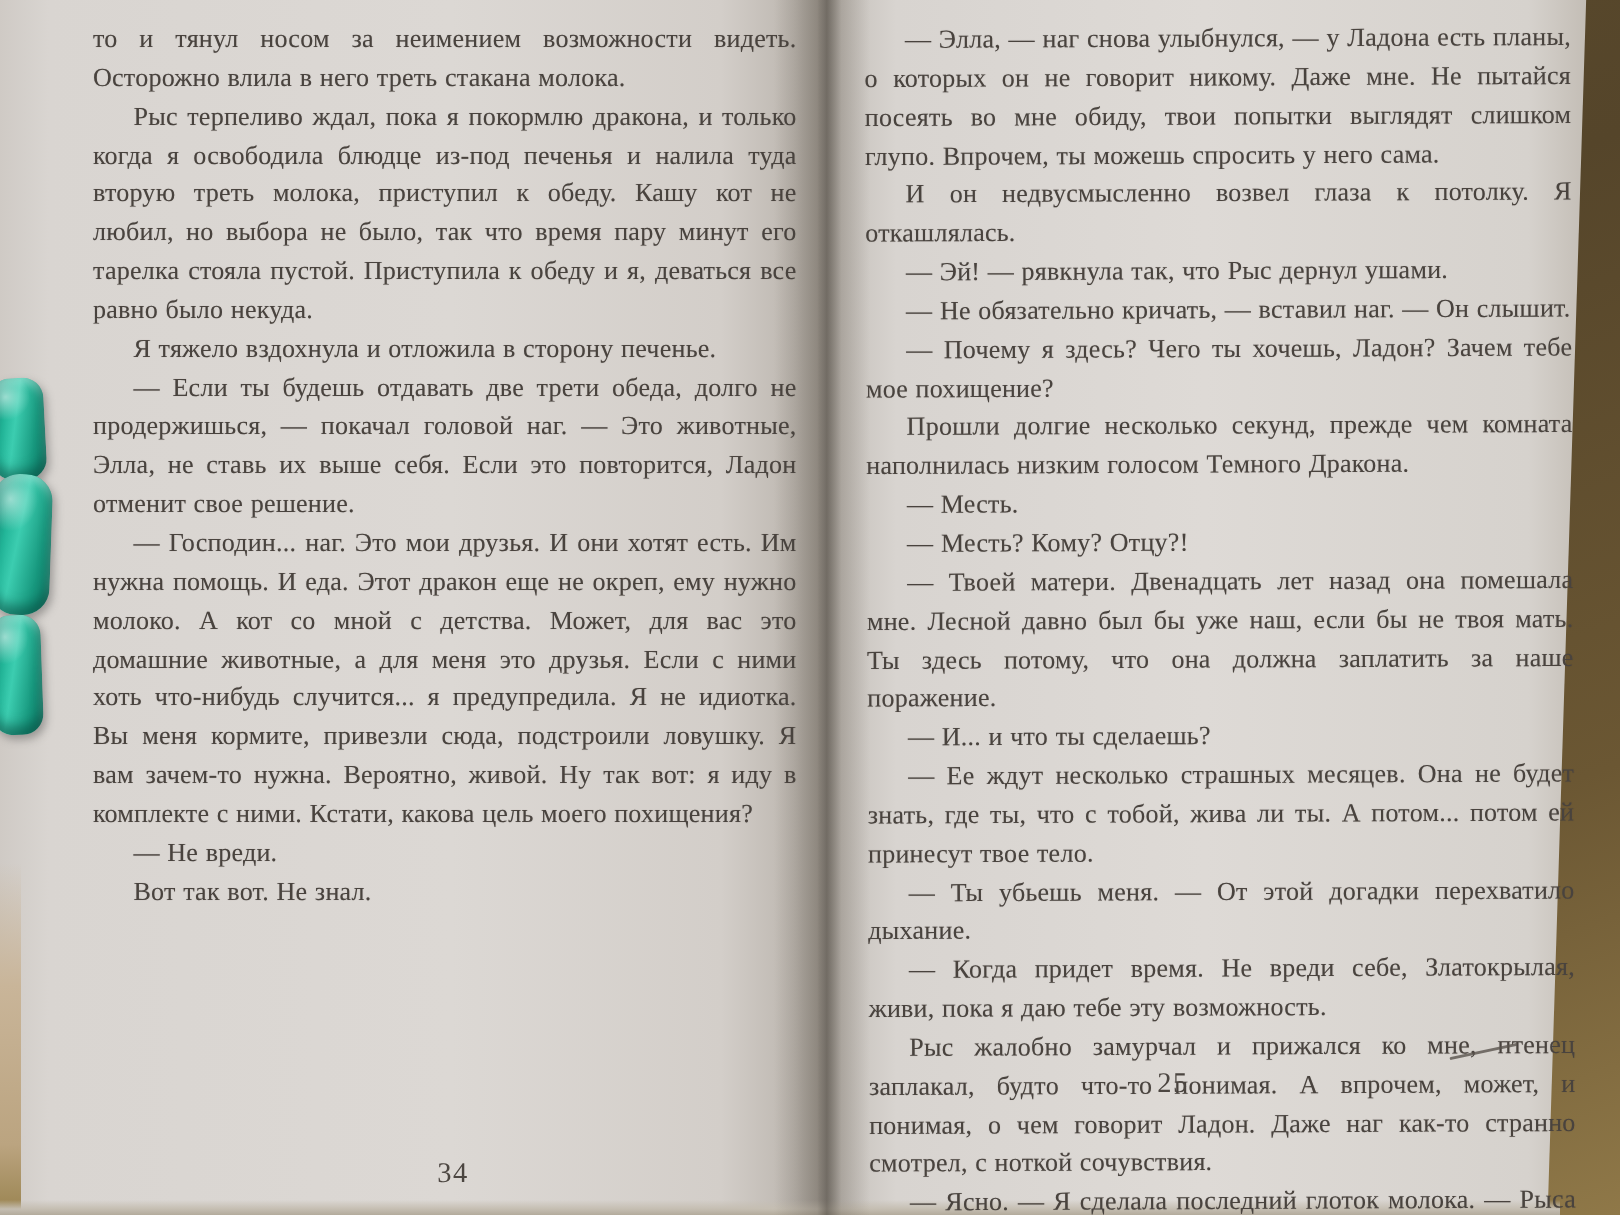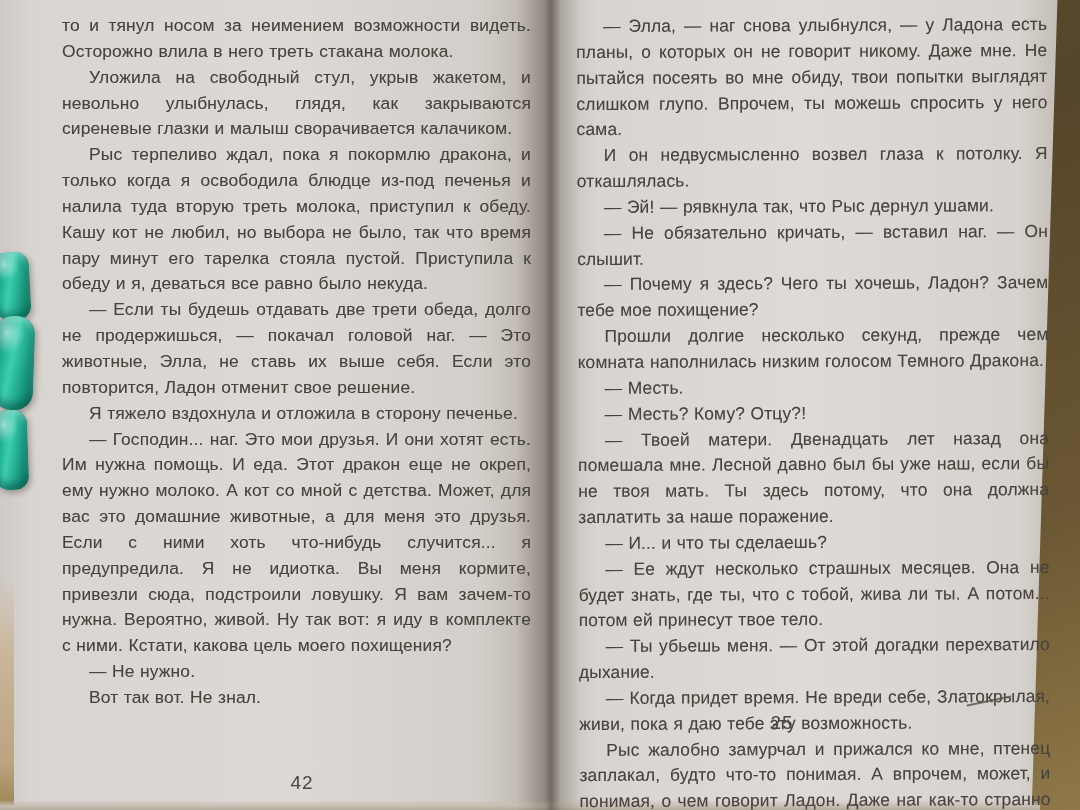--- a/index.html
+++ b/index.html
@@ -1,19 +1,19 @@
 <!DOCTYPE html>
 <html><head>
 <meta charset="utf-8">
 <style>
   html,body{margin:0;padding:0;background:#3c3222;}
   #canvas{
     position:relative;width:1080px;height:810px;overflow:hidden;
     background:linear-gradient(160deg,#5e4e2f 0%,#55452a 40%,#6b5733 75%,#8f7848 100%);
-    font-family:Liberation Sans, sans-serif;
+    font-family:Liberation Serif, serif;
   }
   
   .page{position:absolute;top:0;height:810px;background:#d9d5d1;}
   #left-page{
     left:0;width:546px;
     background:
       linear-gradient(90deg,#cfcac5 0%,#d9d5d1 6%,#dcd8d4 55%,#d3cec9 88%,#bdb7b0 97%,#aaa49c 100%);
   }
   #right-page{
     left:546px;width:514px;
@@ -73,26 +73,25 @@
 <div id="canvas">
 
   <div id="left-page" class="page"></div>
   <div id="right-page" class="page"></div>
   <div id="gutter-shadow"></div>
   <div id="page-stack-edge"></div>
   <div id="bottom-edge"></div>
 
   <div id="left-text" class="text-block">
       <p class="para">то и тянул носом за неимением возможности видеть. Осторожно влила в него треть стакана молока.</p>
-      <p class="para">Уложила на свободный стул, укрыв жакетом, и невольно улыбнулась, глядя, как закрываются сиреневые глазки и малыш сворачивается калачиком.</p>
       <p class="para">Рыс терпеливо ждал, пока я покормлю дракона, и только когда я освободила блюдце из-под печенья и налила туда вторую треть молока, приступил к обеду. Кашу кот не любил, но выбора не было, так что время пару минут его тарелка стояла пустой. Приступила к обеду и я, деваться все равно было некуда.</p>
+      <p class="para">Я тяжело вздохнула и отложила в сторону печенье.</p>
       <p class="para">— Если ты будешь отдавать две трети обеда, долго не продержишься, — покачал головой наг. — Это животные, Элла, не ставь их выше себя. Если это повторится, Ладон отменит свое решение.</p>
-      <p class="para">Я тяжело вздохнула и отложила в сторону печенье.</p>
       <p class="para">— Господин... наг. Это мои друзья. И они хотят есть. Им нужна помощь. И еда. Этот дракон еще не окреп, ему нужно молоко. А кот со мной с детства. Может, для вас это домашние животные, а для меня это друзья. Если с ними хоть что-нибудь случится... я предупредила. Я не идиотка. Вы меня кормите, привезли сюда, подстроили ловушку. Я вам зачем-то нужна. Вероятно, живой. Ну так вот: я иду в комплекте с ними. Кстати, какова цель моего похищения?</p>
-      <p class="para">— Не нужно.</p>
+      <p class="para">— Не вреди.</p>
       <p class="para">Вот так вот. Не знал.</p>
     </div>
 
   <div id="right-text" class="text-block">
       <p class="para">— Элла, — наг снова улыбнулся, — у Ладона есть планы, о которых он не говорит никому. Даже мне. Не пытайся посеять во мне обиду, твои попытки выглядят слишком глупо. Впрочем, ты можешь спросить у него сама.</p>
       <p class="para">И он недвусмысленно возвел глаза к потолку. Я откашлялась.</p>
       <p class="para">— Эй! — рявкнула так, что Рыс дернул ушами.</p>
       <p class="para">— Не обязательно кричать, — вставил наг. — Он слышит.</p>
       <p class="para">— Почему я здесь? Чего ты хочешь, Ладон? Зачем тебе мое похищение?</p>
       <p class="para">Прошли долгие несколько секунд, прежде чем комната наполнилась низким голосом Темного Дракона.</p>
@@ -100,21 +99,21 @@
       <p class="para">— Месть? Кому? Отцу?!</p>
       <p class="para">— Твоей матери. Двенадцать лет назад она помешала мне. Лесной давно был бы уже наш, если бы не твоя мать. Ты здесь потому, что она должна заплатить за наше поражение.</p>
       <p class="para">— И... и что ты сделаешь?</p>
       <p class="para">— Ее ждут несколько страшных месяцев. Она не будет знать, где ты, что с тобой, жива ли ты. А потом... потом ей принесут твое тело.</p>
       <p class="para">— Ты убьешь меня. — От этой догадки перехватило дыхание.</p>
       <p class="para">— Когда придет время. Не вреди себе, Златокрылая, живи, пока я даю тебе эту возможность.</p>
       <p class="para">Рыс жалобно замурчал и прижался ко мне, птенец заплакал, будто что-то понимая. А впрочем, может, и понимая, о чем говорит Ладон. Даже наг как-то странно смотрел, с ноткой сочувствия.</p>
       <p class="para">— Ясно. — Я сделала последний глоток молока. — Рыса и дракона вы отпустите?</p>
     </div>
 
-  <div id="left-page-number" class="page-number">42</div>
+  <div id="left-page-number" class="page-number">34</div>
 
   <div id="right-page-number" class="page-number">25</div>
 
   <div id="spiral-bookmark">
     <div class="coil coil-1"></div>
     <div class="coil coil-2"></div>
     <div class="coil coil-3"></div>
   </div>
 
   <div id="pen-mark"></div>

